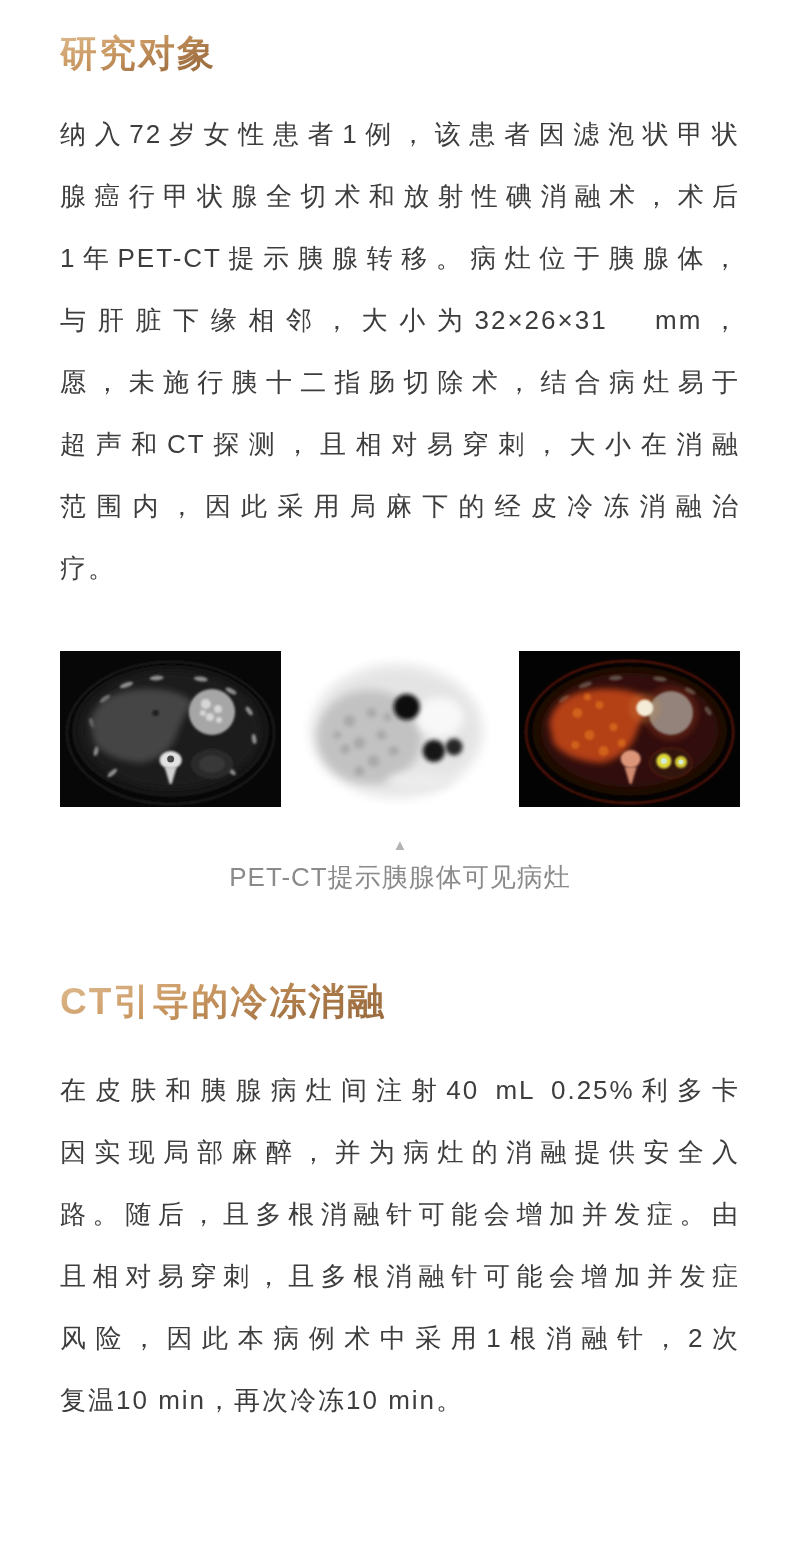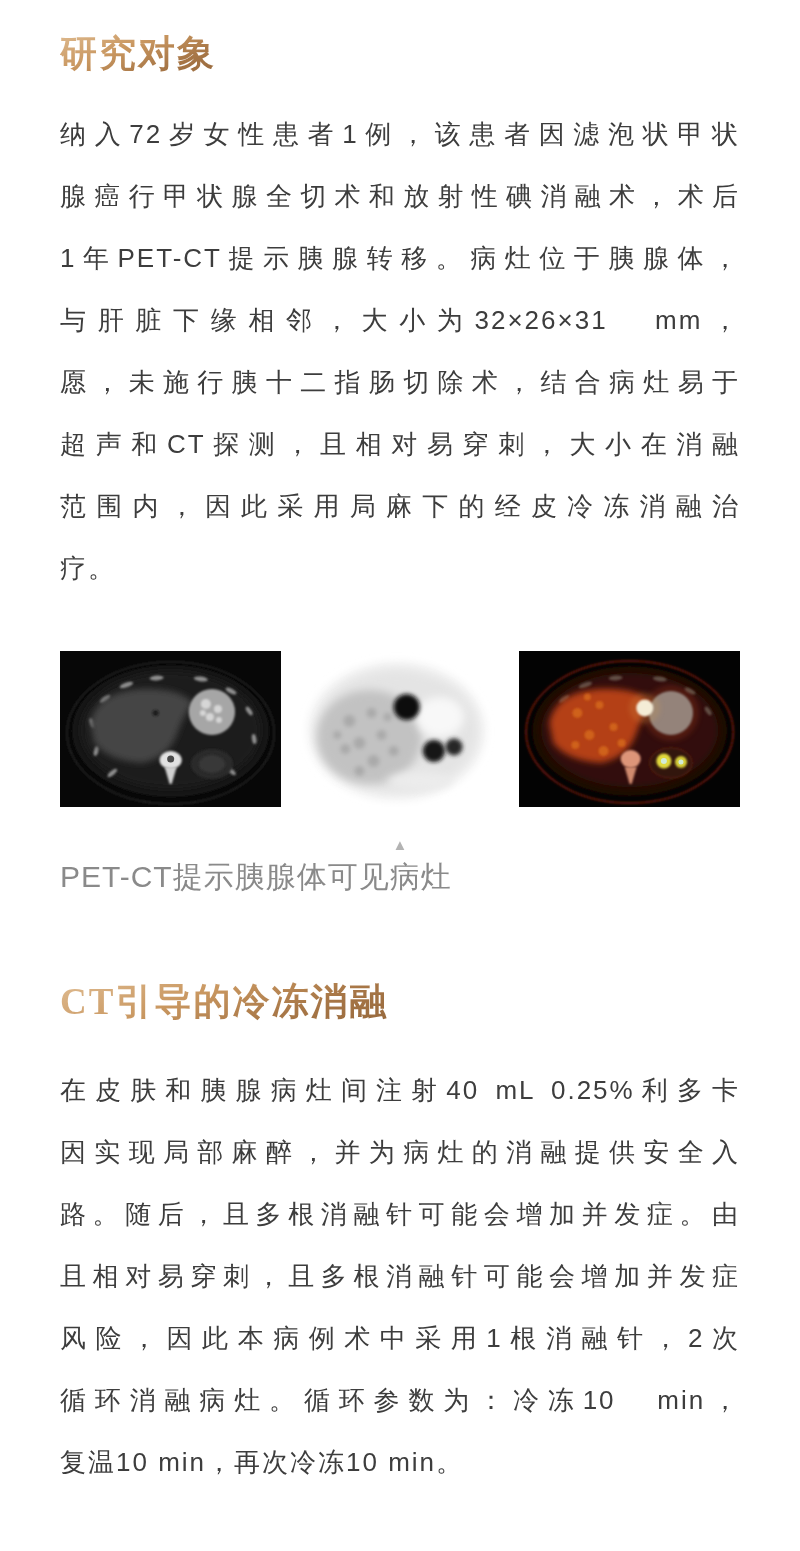--- a/index.html
+++ b/index.html
@@ -4,21 +4,21 @@
 <style>
   * { margin:0; padding:0; box-sizing:border-box; }
   html,body { background:#ffffff; }
   body {
     width:800px; height:1551px; overflow:hidden;
     font-family:"Liberation Sans","DejaVu Sans",sans-serif;
   }
   .page { padding:30px 60px 0 60px; }
 
   .heading {
-    font-family:Liberation Serif, serif;
+    font-family:Liberation Sans, sans-serif;
     font-size:37px; line-height:48px; font-weight:700; letter-spacing:2px;
     color:#b5854f;
     background:linear-gradient(160deg,#e0bd93 0%,#c99760 40%,#a87747 70%,#96683c 100%);
     -webkit-background-clip:text; background-clip:text;
     -webkit-text-fill-color:transparent;
     display:inline-block;
     text-align:center;
   }
   .heading-row { line-height:48px; }
 
@@ -30,21 +30,21 @@
   .pline { display:block; text-align:justify; text-align-last:justify; white-space:nowrap; }
   .pline:last-child { text-align-last:left; }
 
   .figure { margin-top:52px; }
   .img-row { display:flex; gap:8px; height:156px; }
   .med-img { flex:1; overflow:hidden; background:#000; }
   .med-img.pet-bg { background:#fff; }
   .med-img svg { display:block; width:100%; height:100%; }
 
   .marker { margin-top:30px; text-align:center; font-size:15px; line-height:15px; color:#b3b3b3; }
-  .caption { margin-top:8px; text-align:left; font-size:30px; line-height:34px; color:#8a8a8a; letter-spacing:1px; }
+  .caption { margin-top:8px; text-align:center; font-size:26px; line-height:34px; color:#8a8a8a; letter-spacing:1px; }
 
   .section2 { margin-top:84px; }
   .section2 .para { margin-top:26px; }
 </style>
 </head>
 <body>
 
 <main class="page">
 
   <section>
@@ -201,18 +201,17 @@
   <section class="section2">
     <div class="heading-row">
       <h1 class="heading">CT引导的冷冻消融</h1>
     </div>
     <div class="para">
         <span class="pline">在皮肤和胰腺病灶间注射40 mL 0.25%利多卡</span>
         <span class="pline">因实现局部麻醉，并为病灶的消融提供安全入</span>
         <span class="pline">路。随后，且多根消融针可能会增加并发症。由</span>
         <span class="pline">且相对易穿刺，且多根消融针可能会增加并发症</span>
         <span class="pline">风险，因此本病例术中采用1根消融针，2次</span>
-        <span class="pline">循环消融病灶。循环参数为：冷冻10　min，</span>
         <span class="pline">复温10 min，再次冷冻10 min。</span>
       </div>
   </section>
 
 </main>
 
 </body></html>

